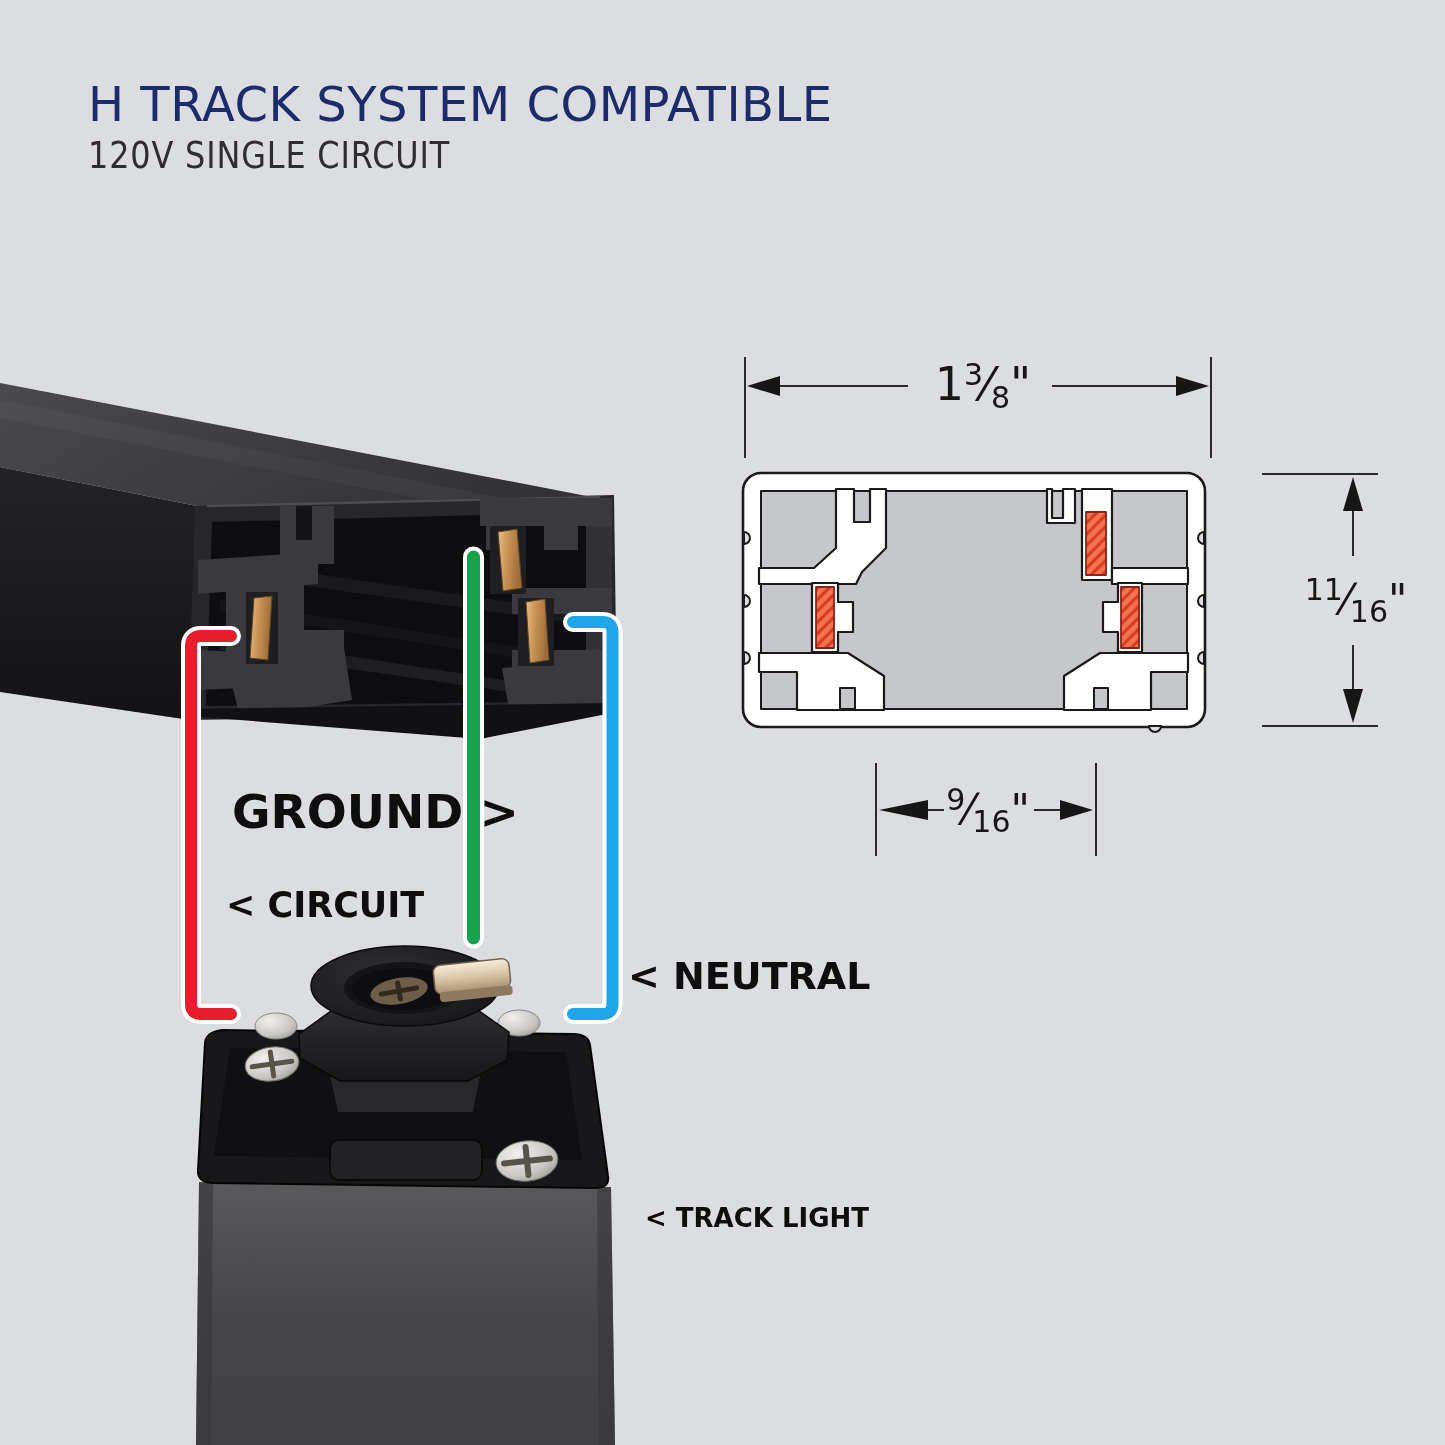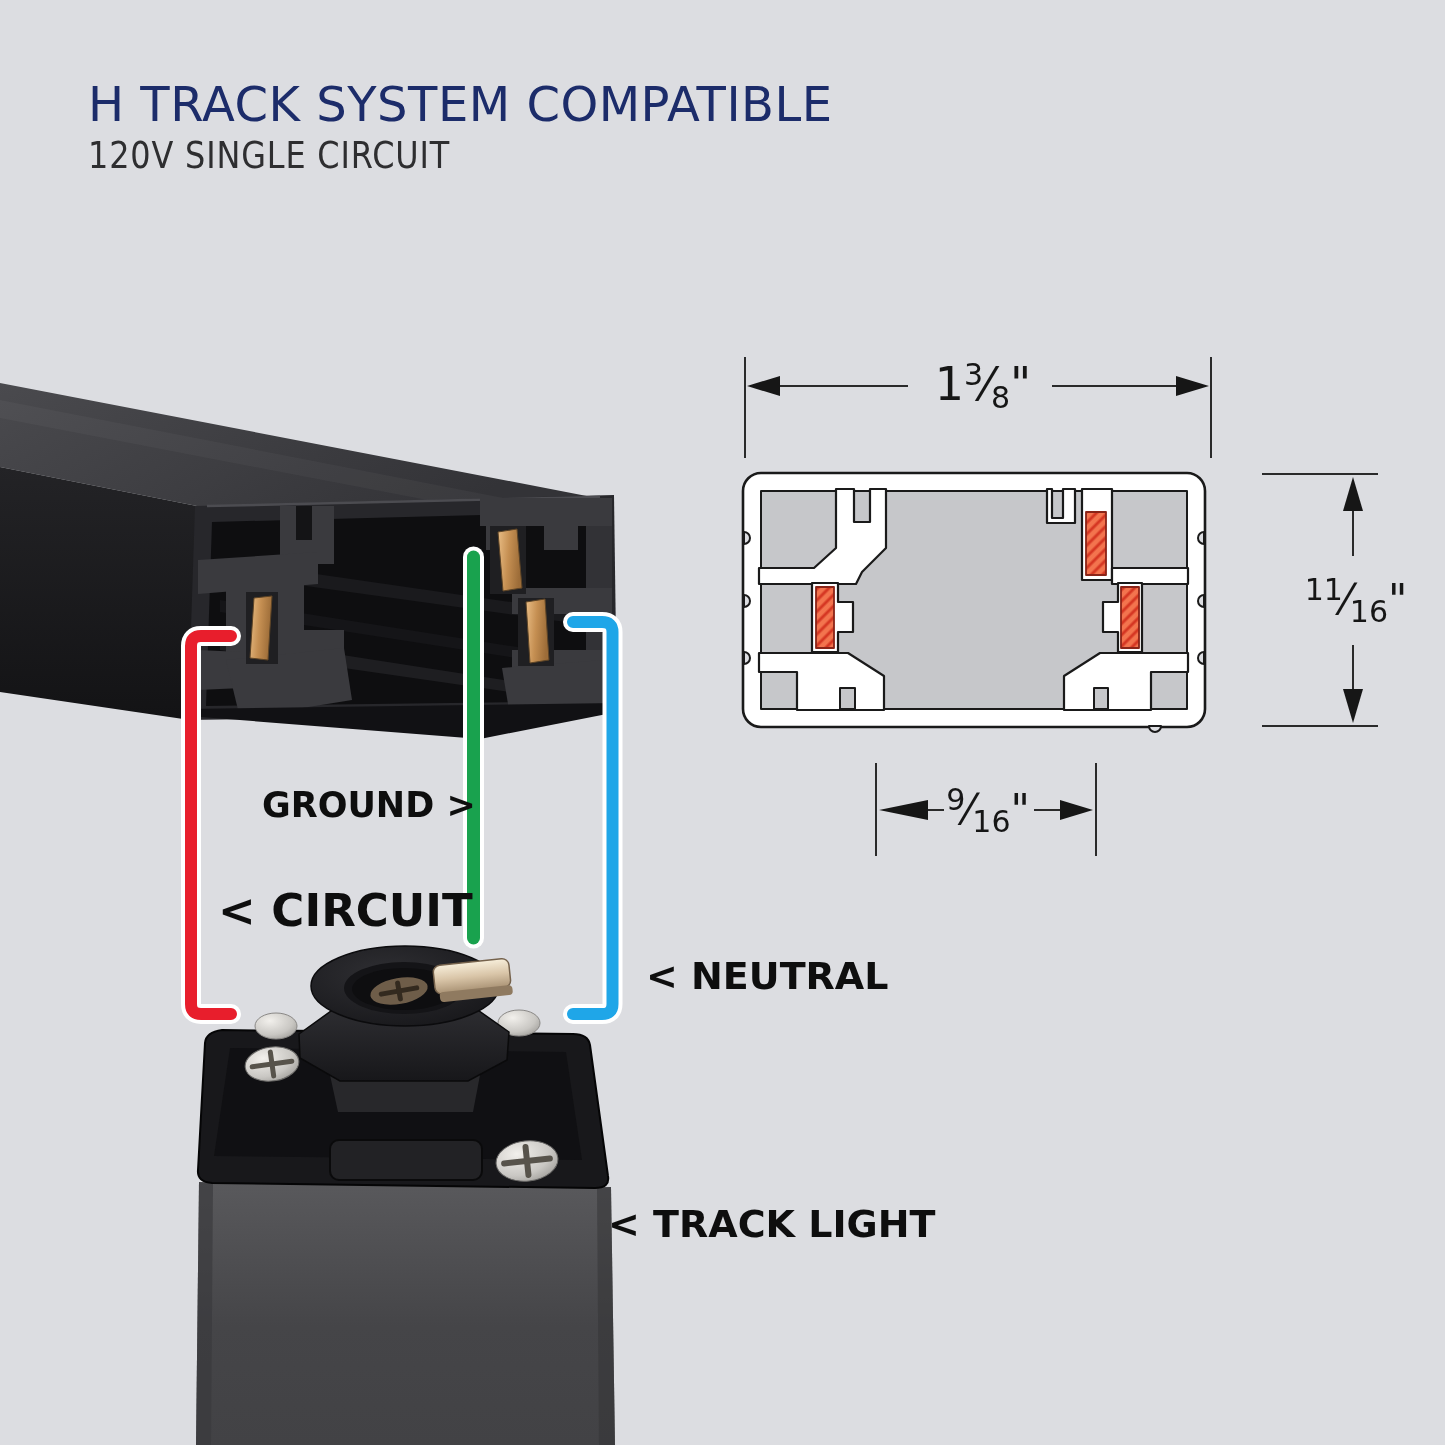--- a/index.html
+++ b/index.html
@@ -19,24 +19,24 @@
   .subtitle{
     position:absolute;left:88px;top:133px;
     font-size:38px;font-weight:400;letter-spacing:1px;
     color:var(--subtitle,#2e2e30);white-space:nowrap;
     transform:scaleX(.84);transform-origin:left top;
   }
   .lbl{
     position:absolute;font-weight:bold;color:var(--label,#0e0e0e);
     white-space:nowrap;line-height:1.1;
   }
-  .lbl-ground{left:262px;top:786px;font-size:35px;}
-  .lbl-circuit{left:218px;top:886px;font-size:45px;text-align:center;}
-  .lbl-neutral{left:646px;top:956px;font-size:38px;}
-  .lbl-track{left:608px;top:1204px;font-size:38px;}
+  .lbl-ground{left:232px;top:786px;font-size:47px;}
+  .lbl-circuit{left:226px;top:886px;font-size:35px;text-align:center;}
+  .lbl-neutral{left:628px;top:956px;font-size:38px;}
+  .lbl-track{left:645px;top:1204px;font-size:26px;}
   .dimtext{font-family:"DejaVu Sans","Liberation Sans",sans-serif;fill:#161616;}
 </style>
 </head>
 <body>
 
 <div id="canvas">
 
   <svg id="art" viewBox="0 0 1445 1445">
     <defs>
       <linearGradient id="gTop" x1="0" y1="0" x2="1" y2="0.35">

